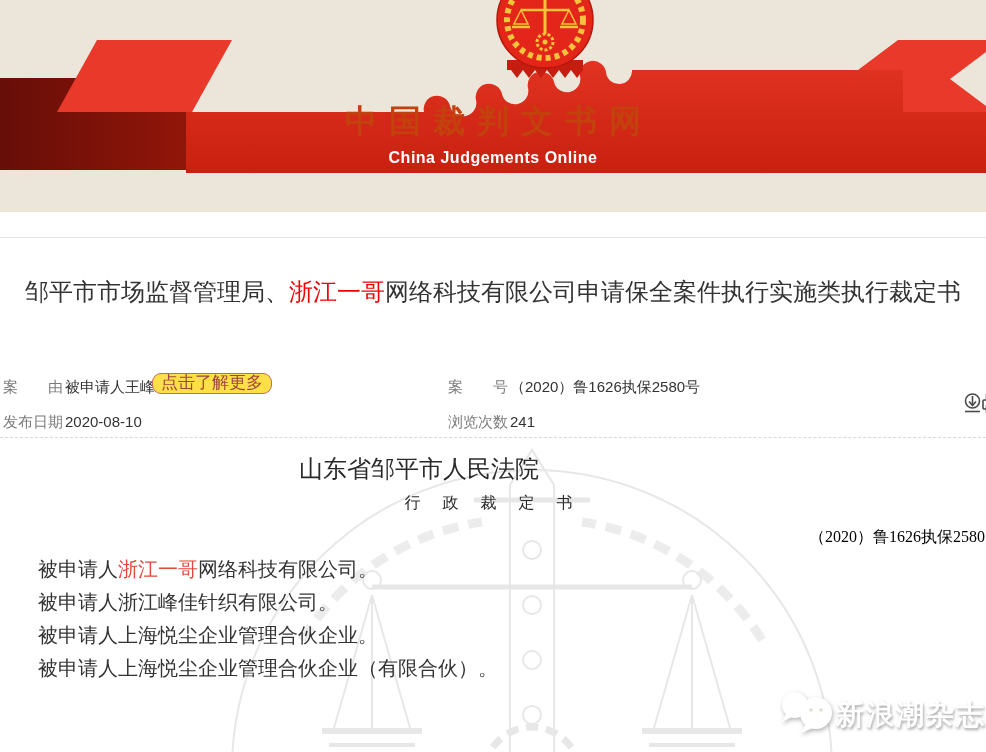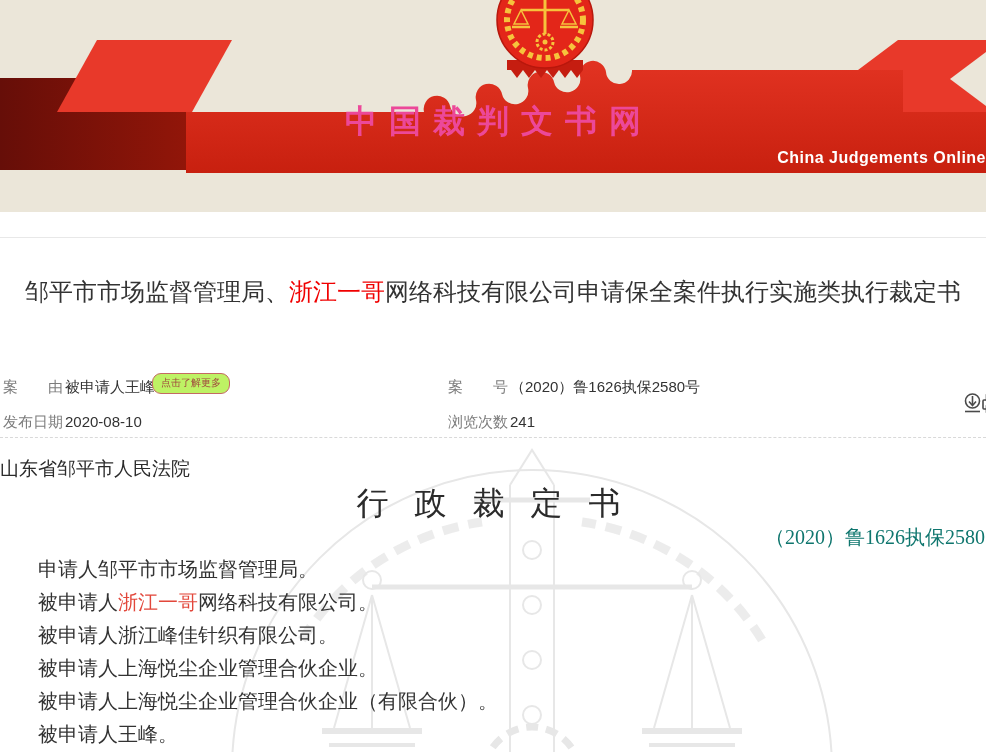--- a/index.html
+++ b/index.html
@@ -4,59 +4,59 @@
 <style>
   html,body{margin:0;padding:0;background:#ffffff;}
   .page{
     position:relative;width:986px;height:752px;overflow:hidden;
     background:#ffffff;font-family:"Liberation Sans","DejaVu Sans",sans-serif;
   }
   
   .header{position:absolute;top:0;left:0;width:986px;height:212px;}
   .site-title{
     position:absolute;top:102px;left:0;width:986px;text-align:center;
-    color:#ec4899;font-size:32px;font-weight:bold;letter-spacing:12px;text-indent:12px;
+    color:#c2410c;font-size:32px;font-weight:bold;letter-spacing:12px;text-indent:12px;
     line-height:38px;
   }
   .site-subtitle{
-    position:absolute;top:148px;left:0;width:986px;text-align:right;
+    position:absolute;top:148px;left:0;width:986px;text-align:center;
     color:#ffffff;font-size:16px;font-weight:bold;letter-spacing:.5px;line-height:20px;
   }
   .header-divider{position:absolute;top:237px;left:0;width:986px;border-top:1px solid #e8e8e8;}
   
   .doc-title{
     position:absolute;top:279px;left:0;width:986px;text-align:center;
     font-size:24px;font-weight:normal;color:#333333;line-height:26px;white-space:nowrap;
   }
   .doc-title .hl{color:#f00000;}
   
   .meta-label{position:absolute;font-size:15px;color:#7c7c7c;line-height:18px;white-space:pre;}
   .meta-value{position:absolute;font-size:15px;color:#333333;line-height:18px;white-space:nowrap;}
   .more-btn{
     position:absolute;left:152px;top:373px;
-    font-size:10px;color:#a0453d;background:#bef264;
+    font-size:17px;color:#a0453d;background:#fde047;
     border:1px solid #c46a63;border-radius:9px;padding:1px 8px 2px 8px;
     line-height:16px;cursor:pointer;white-space:nowrap;
   }
   .action-icons{position:absolute;top:392px;left:961px;width:60px;height:24px;}
   .action-icons svg{position:absolute;top:0;cursor:pointer;}
   .dashed-divider{position:absolute;top:437px;left:0;width:986px;border-top:1px dashed #d9d9d9;}
   
   .serif{font-family:"Liberation Serif","DejaVu Serif",serif;}
   .court-name{
-    position:absolute;top:456px;left:0;width:838px;
-    font-size:19px;color:#2b2b2b;line-height:26px;font-weight:500;
+    position:absolute;top:456px;left:0;width:838px;text-align:center;
+    font-size:24px;color:#2b2b2b;line-height:26px;font-weight:500;
   }
   .doc-type{
     position:absolute;top:490px;left:0;width:986px;text-align:center;
-    font-size:32px;color:#2b2b2b;line-height:26px;letter-spacing:9px;font-weight:500;
+    font-size:16px;color:#2b2b2b;line-height:26px;letter-spacing:9px;font-weight:500;
   }
   .case-line{
     position:absolute;top:526px;right:1px;
-    font-size:20px;color:#0f766e;line-height:22px;white-space:nowrap;text-align:right;
+    font-size:16px;color:#000000;line-height:22px;white-space:nowrap;text-align:right;
   }
   .paragraphs{position:absolute;top:553px;left:0;width:986px;}
   .paragraphs p{
     margin:0;font-size:20px;line-height:33px;color:#333333;text-indent:38px;white-space:nowrap;
   }
   .paragraphs .red{color:#e2473b;}
   
   .court-watermark{position:absolute;top:430px;left:222px;pointer-events:none;}
   .sina-mark{position:absolute;top:684px;left:778px;width:205px;height:60px;}
   .sina-mark .label{
@@ -183,22 +183,31 @@
       <line x1="427" y1="315" x2="513" y2="315" stroke-width="4"></line>
       <circle cx="310" cy="345" r="48" stroke-width="7" stroke-dasharray="12,8"></circle>
     </g>
   </svg>
 
   <div class="court-name serif">山东省邹平市人民法院</div>
   <div class="doc-type serif">行 政 裁 定 书</div>
   <div class="case-line serif">（2020）鲁1626执保2580</div>
 
   <div class="paragraphs serif">
-    <p><span>申请人邹平市市场监督管理局。</span></p>
     <p><span>被申请人</span><span class="red">浙江一哥</span><span>网络科技有限公司。</span></p>
     <p><span>被申请人浙江峰佳针织有限公司。</span></p>
     <p><span>被申请人上海悦尘企业管理合伙企业。</span></p>
     <p><span>被申请人上海悦尘企业管理合伙企业（有限合伙）。</span></p>
-    <p><span>被申请人王峰。</span></p>
-  </div>
-
+  </div>
+
+  <div class="sina-mark">
+    <svg width="56" height="50" viewBox="0 0 56 50" style="filter:drop-shadow(1px 2px 2px rgba(90,90,90,.45));position:absolute;left:0;top:2px;">
+      <circle cx="17" cy="19" r="13" fill="#ffffff"></circle>
+      <polygon points="8,28 4,36 14,31" fill="#ffffff"></polygon>
+      <circle cx="38" cy="27" r="16" fill="#ffffff"></circle>
+      <polygon points="28,38 23,47 35,42" fill="#ffffff"></polygon>
+      <circle cx="33" cy="24" r="1.8" fill="#e3ded2"></circle>
+      <circle cx="43" cy="24" r="1.8" fill="#e3ded2"></circle>
+    </svg>
+    <span class="label">新浪潮杂志</span>
+  </div>
 
 </div>
 
 </body></html>

